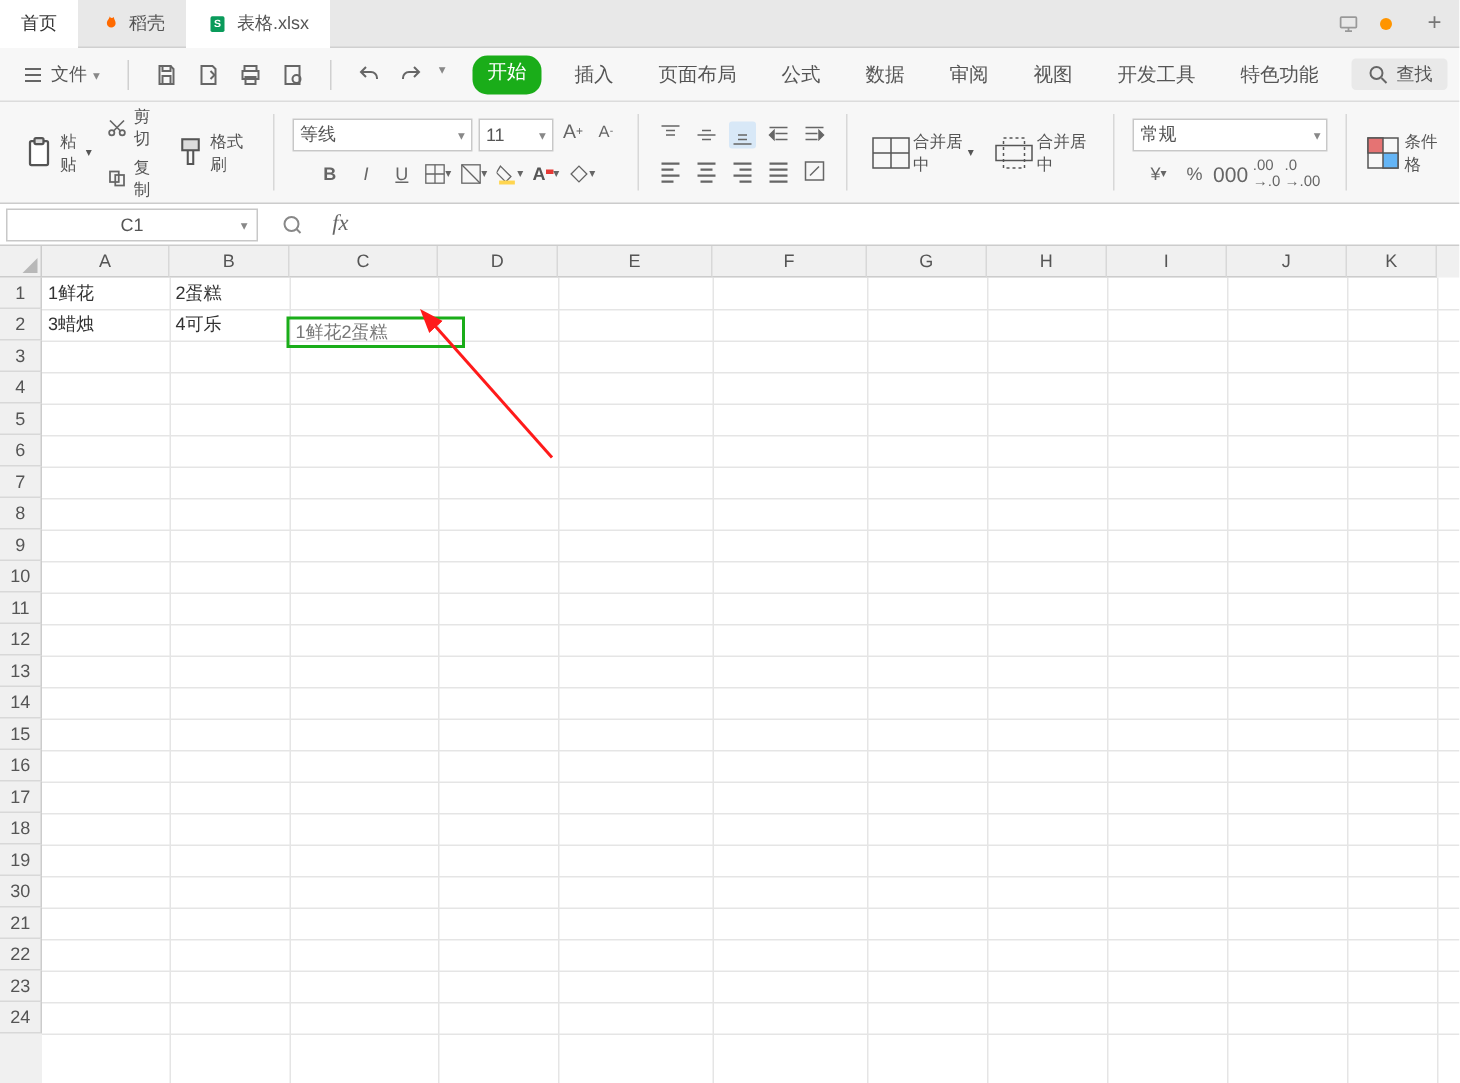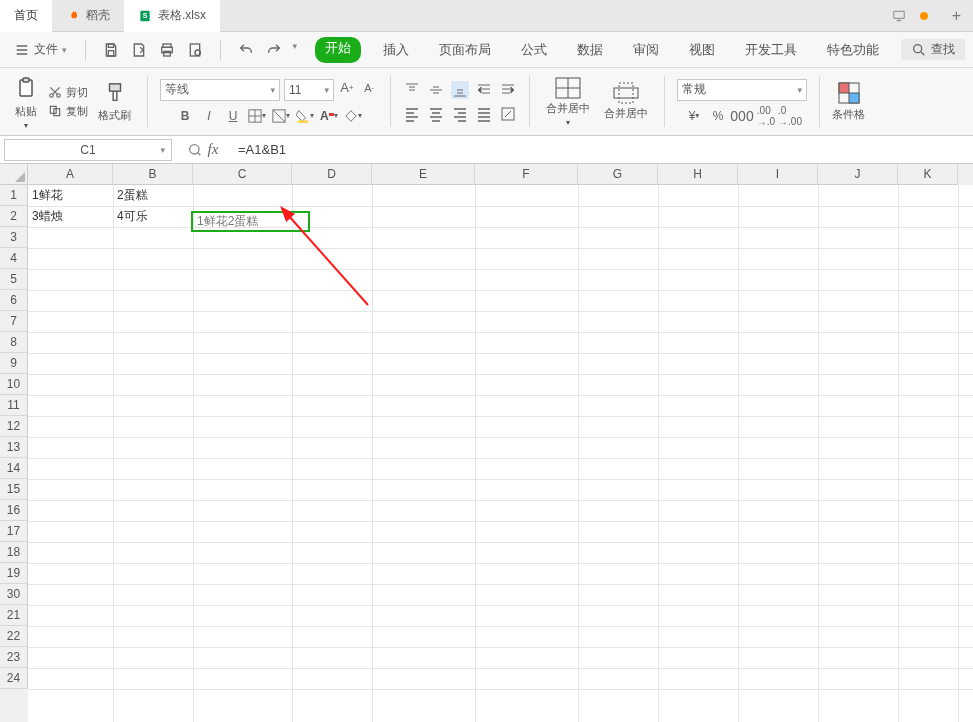--- a/index.html
+++ b/index.html
@@ -24,37 +24,37 @@
     .divider-v { width: 1px; height: 20px; background: #d0d0d0; margin: 0 4px;}
     .ribbon-tabs { display: flex; gap: 14px; margin-left: 6px;}
     .ribbon-tab { color: #555; padding: 4px 8px; cursor: pointer; font-size: 13px;}
     .ribbon-tab.active { background: #1aad19; color: #fff; border-radius: 10px; padding: 2px 10px;}
     .search-btn { margin-left: auto; display: flex; align-items: center; gap: 4px; padding: 2px 10px; background:#e9e9e9; border-radius: 3px; color: #555; cursor:pointer;}
     
     
     .ribbon { display: flex; align-items: stretch; height: 68px; background: #f7f7f7; border-bottom: 1px solid #ccc; padding: 4px 6px; gap: 6px; }
     .rgroup { display: flex; flex-direction: column; align-items: center; justify-content: center; padding: 0 4px;}
     .rgroup.h { flex-direction: row; gap: 6px;}
-    .big-btn { display:flex; flex-direction: column; align-items:center; justify-content:center; gap:2px; padding: 0 4px; color:#555; cursor:pointer; font-size:11px;}
+    .big-btn { display:flex; flex-direction: row; align-items:center; justify-content:space-between; gap:2px; padding: 0 4px; color:#555; cursor:pointer; font-size:11px;}
     .stack { display:flex; flex-direction: column; gap:4px; justify-content:center;}
     .sm { display:flex; align-items:center; gap:4px; color:#555; cursor:pointer; font-size:11px;}
     .font-row { display:flex; gap:4px;}
     .combo { display:flex; align-items:center; border:1px solid #c8c8c8; background:#fff; height:22px; padding:0 4px; color:#555; font-size:12px;}
     .combo.font { width:120px;}
     .combo.size { width:50px;}
     .combo .dd { margin-left:auto; font-size:9px; color:#888;}
     .icn { display:inline-flex; align-items:center; justify-content:center; width:18px; height:18px; color:#666;}
     .btnrow { display:flex; gap:6px; align-items:center;}
     .sep { width:1px; background:#d8d8d8; margin: 4px 2px;}
     
     
     .formula-row { display:flex; align-items:center; height:28px; border-bottom:1px solid #ccc; background:#fff;}
     .namebox { width:168px; border:1px solid #c8c8c8; margin:2px 4px; height:22px; display:flex; align-items:center; padding:0 8px; color:#555; font-size:12px; justify-content:center; position:relative;}
     .namebox .dd { position:absolute; right:6px; font-size:9px; color:#888;}
-    .fx-icons { display:flex; padding:0 10px; color:#666; align-items:flex-start;}
+    .fx-icons { display:flex; gap:14px; padding:0 10px; color:#666; align-items:flex-start;}
     .formula-input { flex:1; padding:0 6px; color:#444; font-size:13px;}
     
     
     .grid-wrap { display:flex; height: calc(722px - 32px - 36px - 68px - 28px); position:relative;}
     .corner { position:absolute; left:0; top:0; width:28px; height:21px; background:#f0f0f0; border-right:1px solid #ccc; border-bottom:1px solid #ccc; z-index:3;}
     .corner::after{content:''; position:absolute; right:2px; bottom:2px; width:0;height:0; border-style:solid; border-width:0 0 10px 10px; border-color: transparent transparent #b8b8b8 transparent;}
     .colheads { position:absolute; left:28px; top:0; right:0; height:21px; display:flex; background:#f0f0f0; z-index:2;}
     .ch { border-right:1px solid #d8d8d8; border-bottom:1px solid #ccc; display:flex; align-items:center; justify-content:center; color:#555; font-size:12px;}
     .rowheads { position:absolute; left:0; top:21px; width:28px; bottom:0; background:#f0f0f0; z-index:2;}
     .rh { height:21px; border-bottom:1px solid #d8d8d8; border-right:1px solid #ccc; display:flex; align-items:center; justify-content:center; color:#555; font-size:12px;}
@@ -396,21 +396,20 @@
   </div>
   <div class="fx-icons">
     <span class="icn">
         <svg width="16" height="16" viewBox="0 0 24 24" fill="none" stroke="#888" stroke-width="2">
           <circle cx="11" cy="11" r="7"></circle>
           <path d="M20 20l-4-4"></path>
         </svg>
       </span>
     <span class="icn" style="font-style:italic;font-family:serif;font-size:15px">fx</span>
   </div>
-  <div class="formula-input"><span>=A1&amp;B1</span></div>
 </div>
 
 <div class="grid-wrap">
   <div class="corner"></div>
   <div class="colheads" id="colheads">
       <div class="ch" style="width: 85px;">A</div>
       <div class="ch" style="width: 80px;">B</div>
       <div class="ch" style="width: 99px;">C</div>
       <div class="ch" style="width: 80px;">D</div>
       <div class="ch" style="width: 103px;">E</div>

